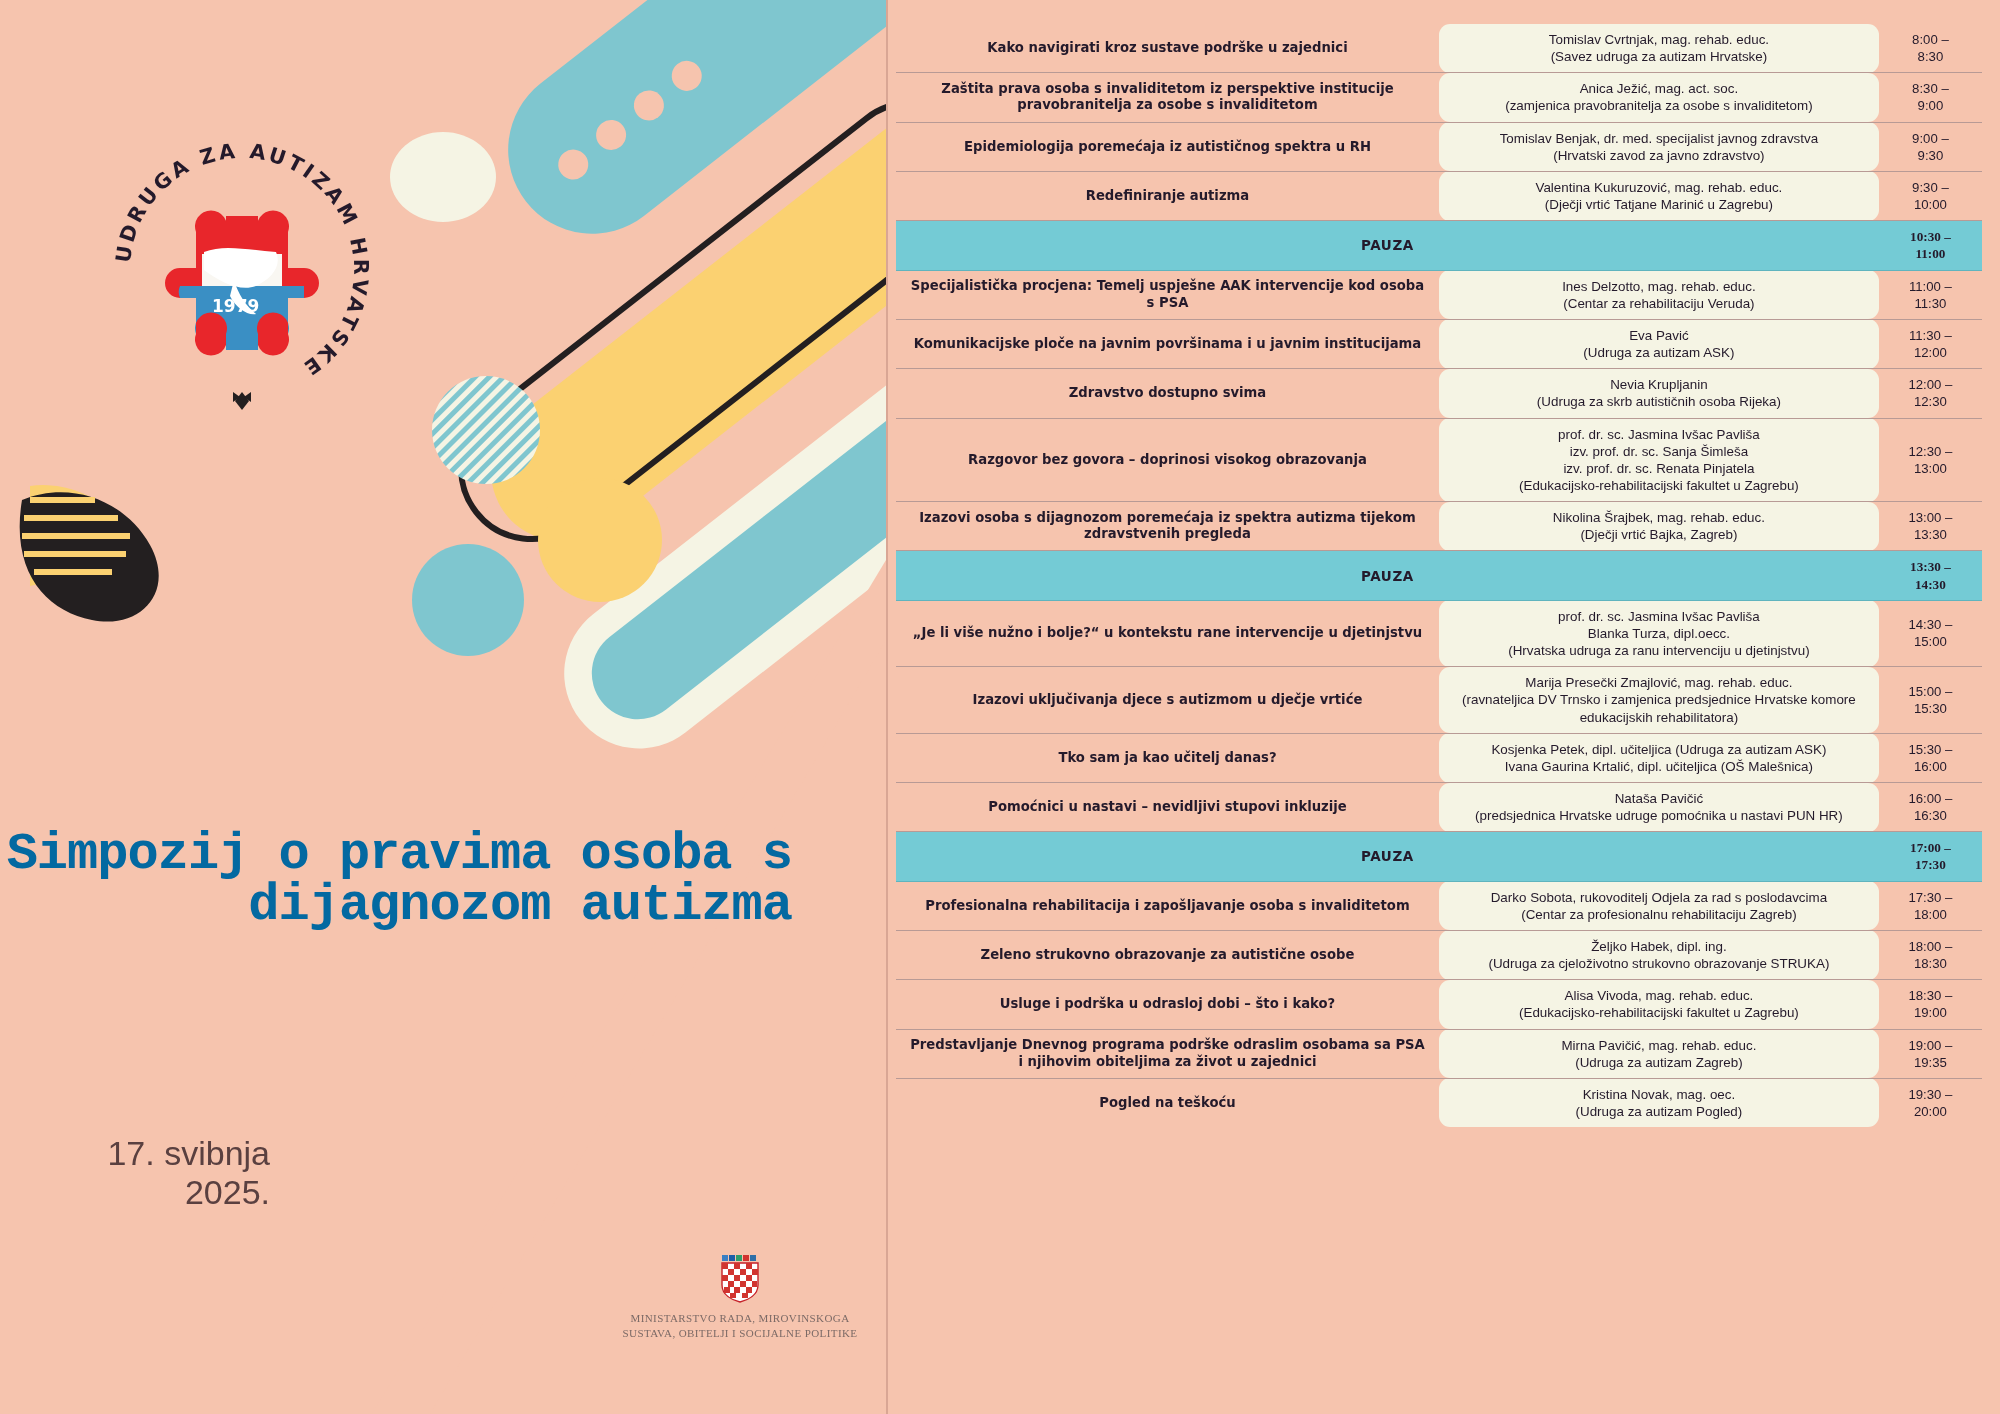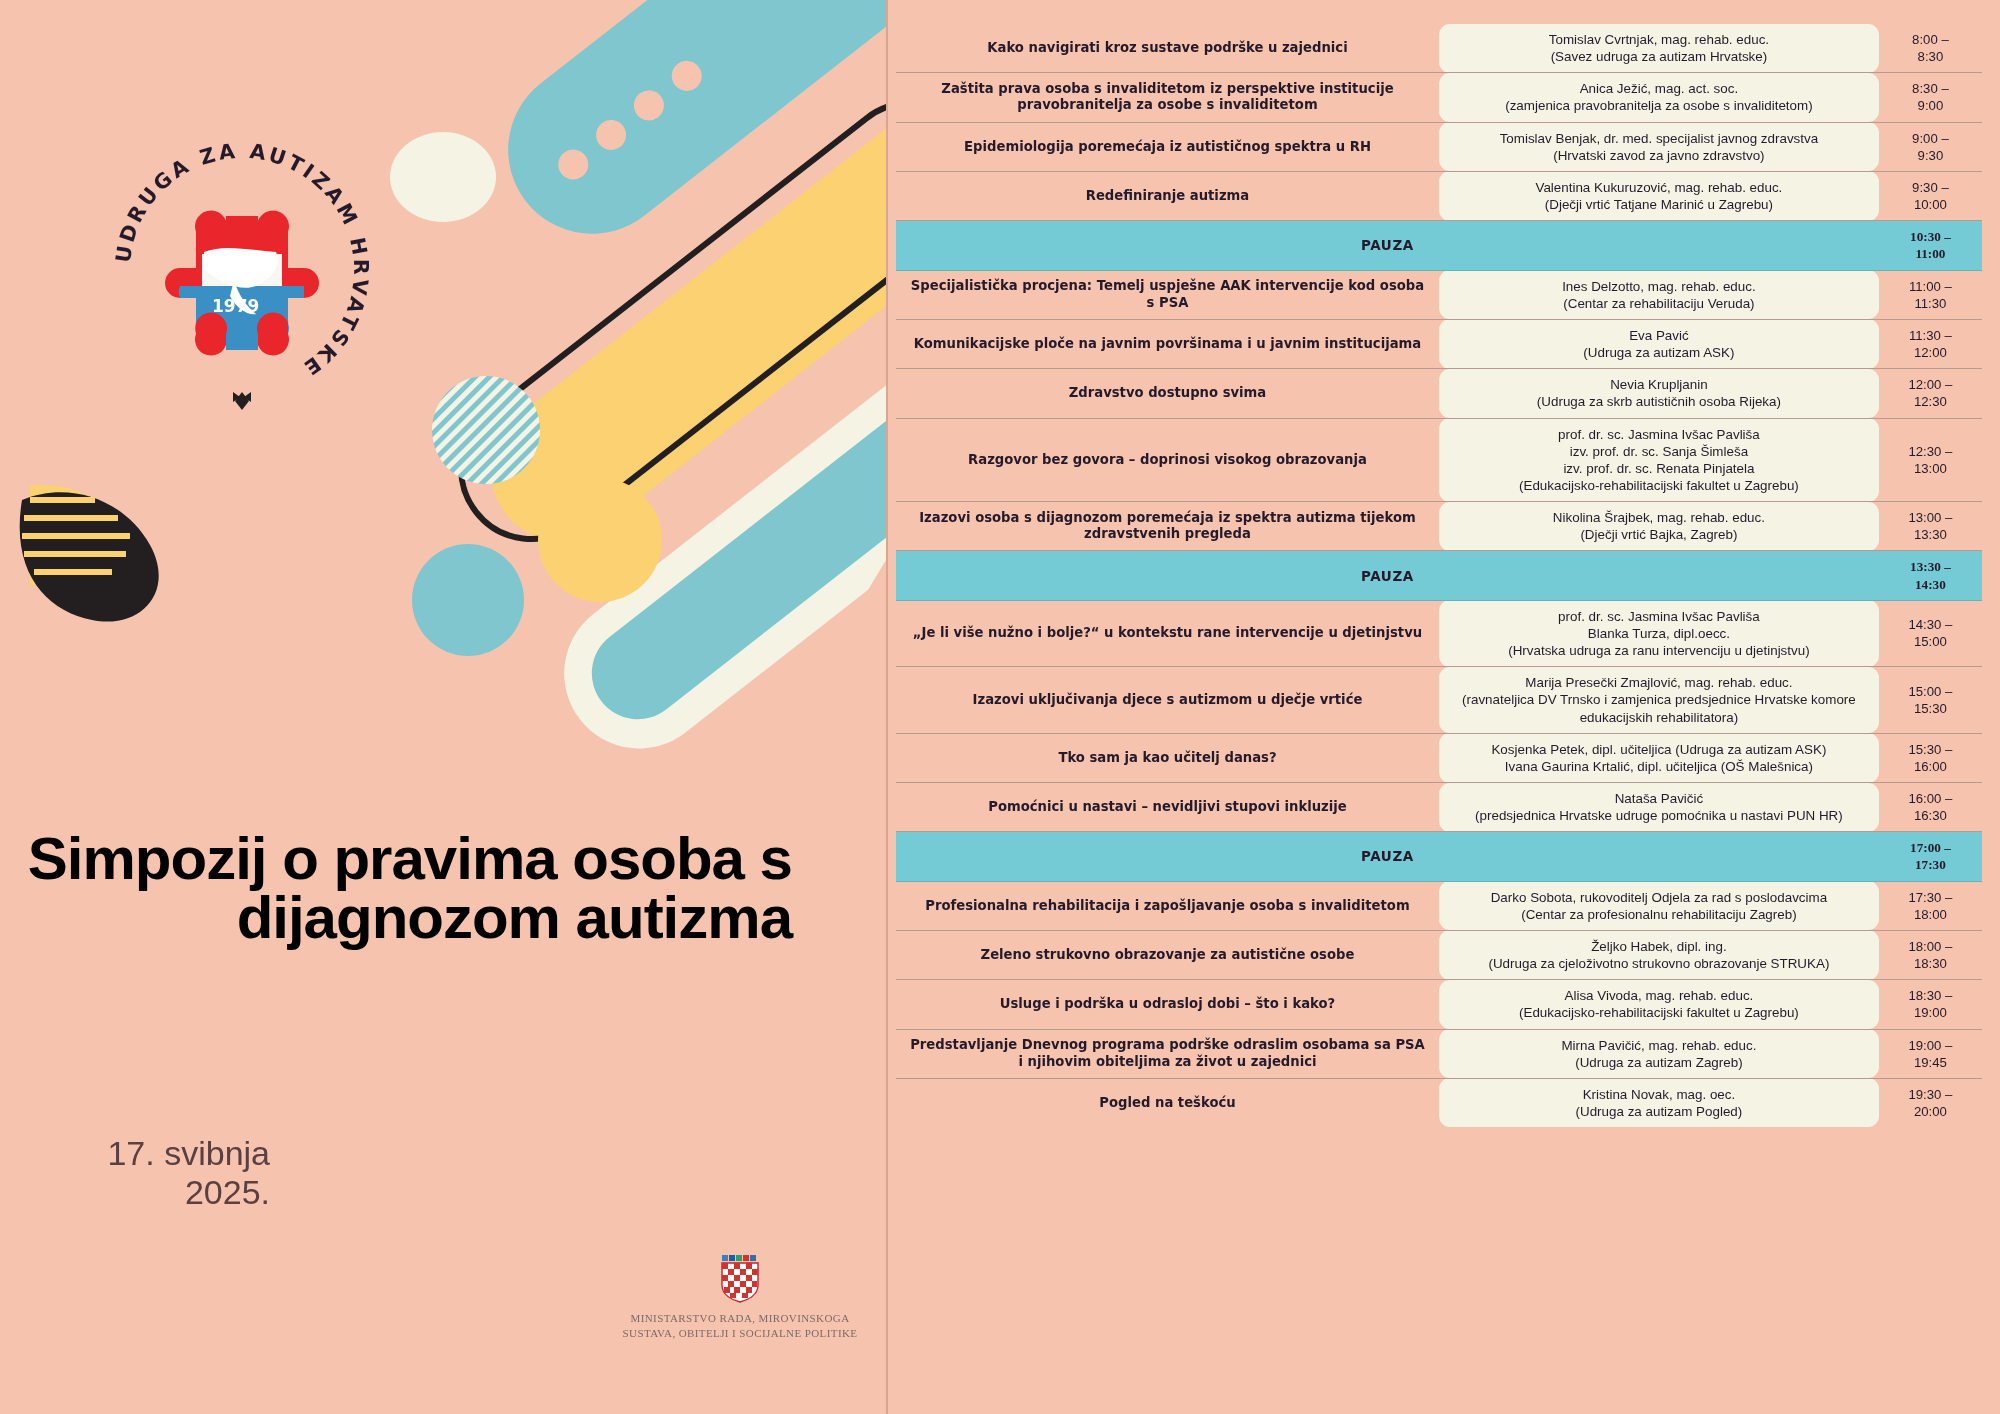--- a/index.html
+++ b/index.html
@@ -28,26 +28,26 @@
   }
   .logo-wrap svg { width: 300px; height: 300px; display: block; }
 
   .title-block {
     position: absolute; left: 0; top: 830px;
     width: 810px;
     text-align: right;
     padding-right: 18px;
   }
   .poster-title {
-    font-family: Liberation Sans, sans-serif;
+    font-family: Liberation Mono, monospace;
     font-weight: 700;
-    font-size: 60px;
+    font-size: 52px;
     line-height: 0.98;
     letter-spacing: -1px;
-    color: #000000;
+    color: #0369a1;
   }
   .poster-date {
     position: absolute; left: 0; top: 1126px;
     width: 270px;
     text-align: right;
     font-family: "Liberation Sans", sans-serif;
     font-weight: 300;
     font-size: 34px;
     line-height: 1.15;
     color: #5A4040;
@@ -419,21 +419,21 @@
             <td class="person">Alisa Vivoda, mag. rehab. educ.
 (Edukacijsko-rehabilitacijski fakultet u Zagrebu)</td>
             <td class="time">18:30 –
 19:00</td>
           </tr>
           <tr>
             <td class="topic">Predstavljanje Dnevnog programa podrške odraslim osobama sa PSA i njihovim obiteljima za život u zajednici</td>
             <td class="person">Mirna Pavičić, mag. rehab. educ.
 (Udruga za autizam Zagreb)</td>
             <td class="time">19:00 –
-19:45</td>
+19:35</td>
           </tr>
           <tr>
             <td class="topic">Pogled na teškoću</td>
             <td class="person">Kristina Novak, mag. oec.
 (Udruga za autizam Pogled)</td>
             <td class="time">19:30 –
 20:00</td>
           </tr>
         </tbody>
     </table>

